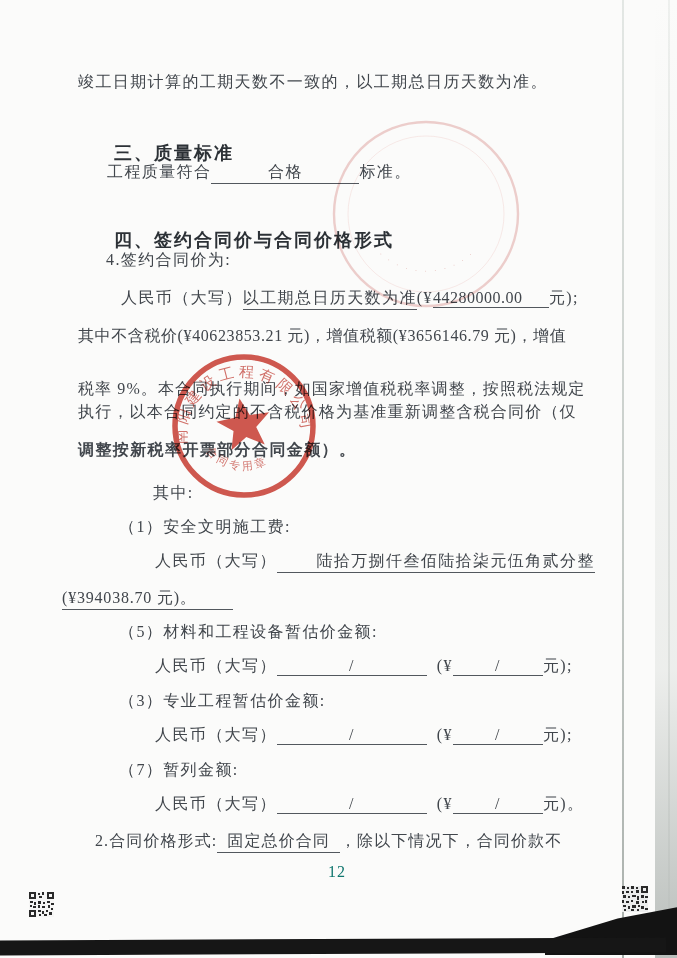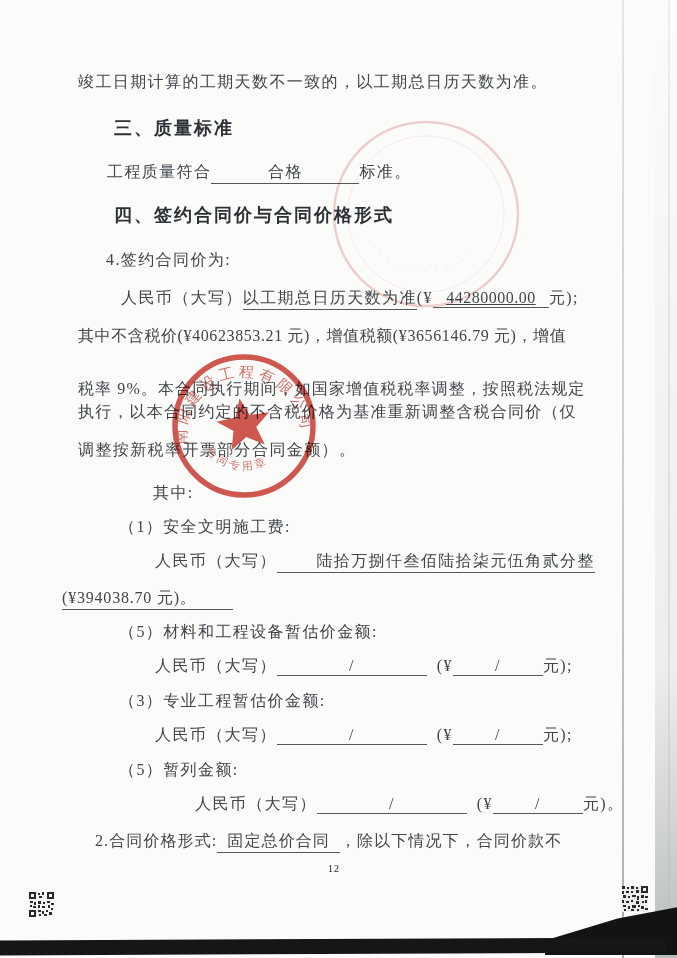--- a/index.html
+++ b/index.html
@@ -15,34 +15,35 @@
     white-space:nowrap;
     font-size:16px;
     color:#41464c;
     letter-spacing:1.4px;
   }
   .h{
     font-weight:bold;
     font-size:18px;
     color:#2c3136;
     letter-spacing:2px;
+    margin-top:25px;
   }
   .u{
     display:inline-block;
     border-bottom:1.3px solid #52575d;
   }
   .blank{
     display:inline-block;
     border-bottom:1.3px solid #52575d;
     text-align:center;
   }
   .pagenum{
     position:absolute;
-    font-size:10px;
-    color:#0f172a;
+    font-size:16px;
+    color:#0f766e;
     letter-spacing:1px;
   }
   .stamp{position:absolute;mix-blend-mode:multiply;}
   .edge-line{position:absolute;top:0;height:958px;width:2px;
     background:linear-gradient(#e3e7e4 0%,#c3c9c5 60%,#a9afab 100%);}
   .edge-band{position:absolute;top:0;right:0;width:22px;height:958px;
     background:linear-gradient(rgba(238,239,238,0) 0%,rgba(222,225,222,.5) 70%,#b9bebb 100%);}
   .bottom-bar{position:absolute;left:-6px;top:939px;width:672px;height:15px;
     background:#161616;transform:rotate(-0.25deg);}
   .bottom-wedge{position:absolute;left:545px;top:903px;width:132px;height:52px;
@@ -60,27 +61,27 @@
 
   <div class="line h" style="left:114px;top:203px;">四、签约合同价与合同价格形式</div>
 
   <div class="line" style="left:107px;top:162px;">
     <span>工程质量符合</span><span class="blank" style="width:148px;">合格</span><span>标准。</span>
   </div>
 
   <div class="line" style="left:106px;top:250px;">4.签约合同价为:</div>
 
   <div class="line" style="left:121px;top:288px;">
-    <span>人民币（大写）</span><span class="u">以工期总日历天数为准</span><span>(¥</span><span class="u" style="min-width:116px;text-align:center;letter-spacing:0.5px;text-decoration:underline;">44280000.00</span><span>元);</span>
+    <span>人民币（大写）</span><span class="u">以工期总日历天数为准</span><span>(¥</span><span class="u" style="min-width:116px;letter-spacing:0.5px;">44280000.00</span><span>元);</span>
   </div>
 
   <div class="line" style="left:78px;top:326px;letter-spacing:0.6px;">其中不含税价(¥40623853.21 元)，增值税额(¥3656146.79 元)，增值</div>
   <div class="line" style="left:78px;top:379px;letter-spacing:1.1px;">税率 9%。本合同执行期间，如国家增值税税率调整，按照税法规定</div>
   <div class="line" style="left:78px;top:402px;letter-spacing:1.2px;">执行，以本合同约定的不含税价格为基准重新调整含税合同价（仅</div>
-  <div class="line" style="left:78px;top:440px;">调整按新税率开票部分合同金额）。</div>
+  <div class="line" style="left:78px;top:440px;font-weight:bold;">调整按新税率开票部分合同金额）。</div>
 
   <div class="line" style="left:112px;top:483px;margin-left:41px;">其中:</div>
 
   <div class="line" style="left:119px;top:517px;">（1）安全文明施工费:</div>
   <div class="line" style="left:155px;top:551px;">
     <span>人民币（大写）</span><span class="u" style="min-width:310px;padding-left:8px;text-align:right;">陆拾万捌仟叁佰陆拾柒元伍角贰分整</span>
   </div>
   <div class="line" style="left:62px;top:588px;letter-spacing:0.8px;">
     <span class="u" style="padding-right:36px;">(¥394038.70 元)。</span>
   </div>
@@ -88,22 +89,22 @@
   <div class="line" style="left:119px;top:622px;">（5）材料和工程设备暂估价金额:</div>
   <div class="line" style="left:155px;top:656px;">
     <span>人民币（大写）</span><span class="blank" style="width:150px;">/</span><span style="display:inline-block;width:10px;"></span><span>(¥</span><span class="blank" style="width:90px;">/</span><span>元);</span>
   </div>
 
   <div class="line" style="left:119px;top:691px;">（3）专业工程暂估价金额:</div>
   <div class="line" style="left:155px;top:725px;">
     <span>人民币（大写）</span><span class="blank" style="width:150px;">/</span><span style="display:inline-block;width:10px;"></span><span>(¥</span><span class="blank" style="width:90px;">/</span><span>元);</span>
   </div>
 
-  <div class="line" style="left:119px;top:760px;">（5）暂列金额:</div>
-  <div class="line" style="left:155px;top:794px;margin-left:40px;">
+  <div class="line" style="left:119px;top:760px;">（7）暂列金额:</div>
+  <div class="line" style="left:155px;top:794px;">
     <span>人民币（大写）</span><span class="blank" style="width:150px;">/</span><span style="display:inline-block;width:10px;"></span><span>(¥</span><span class="blank" style="width:90px;">/</span><span>元)。</span>
   </div>
 
   <div class="line" style="left:95px;top:831px;letter-spacing:1.1px;">
     <span>2.合同价格形式:</span><span class="u" style="padding:0 10px;">固定总价合同</span><span>，除以下情况下，合同价款不</span>
   </div>
 
   <svg class="stamp" style="left:330px;top:118px;" width="192" height="192" viewBox="0 0 192 192">
     <circle cx="96" cy="96" r="92" fill="none" stroke="#e2a49f" stroke-width="2.4" opacity="0.5"></circle>
     <circle cx="96" cy="96" r="78" fill="none" stroke="#eebcb8" stroke-width="1" opacity="0.28"></circle>

